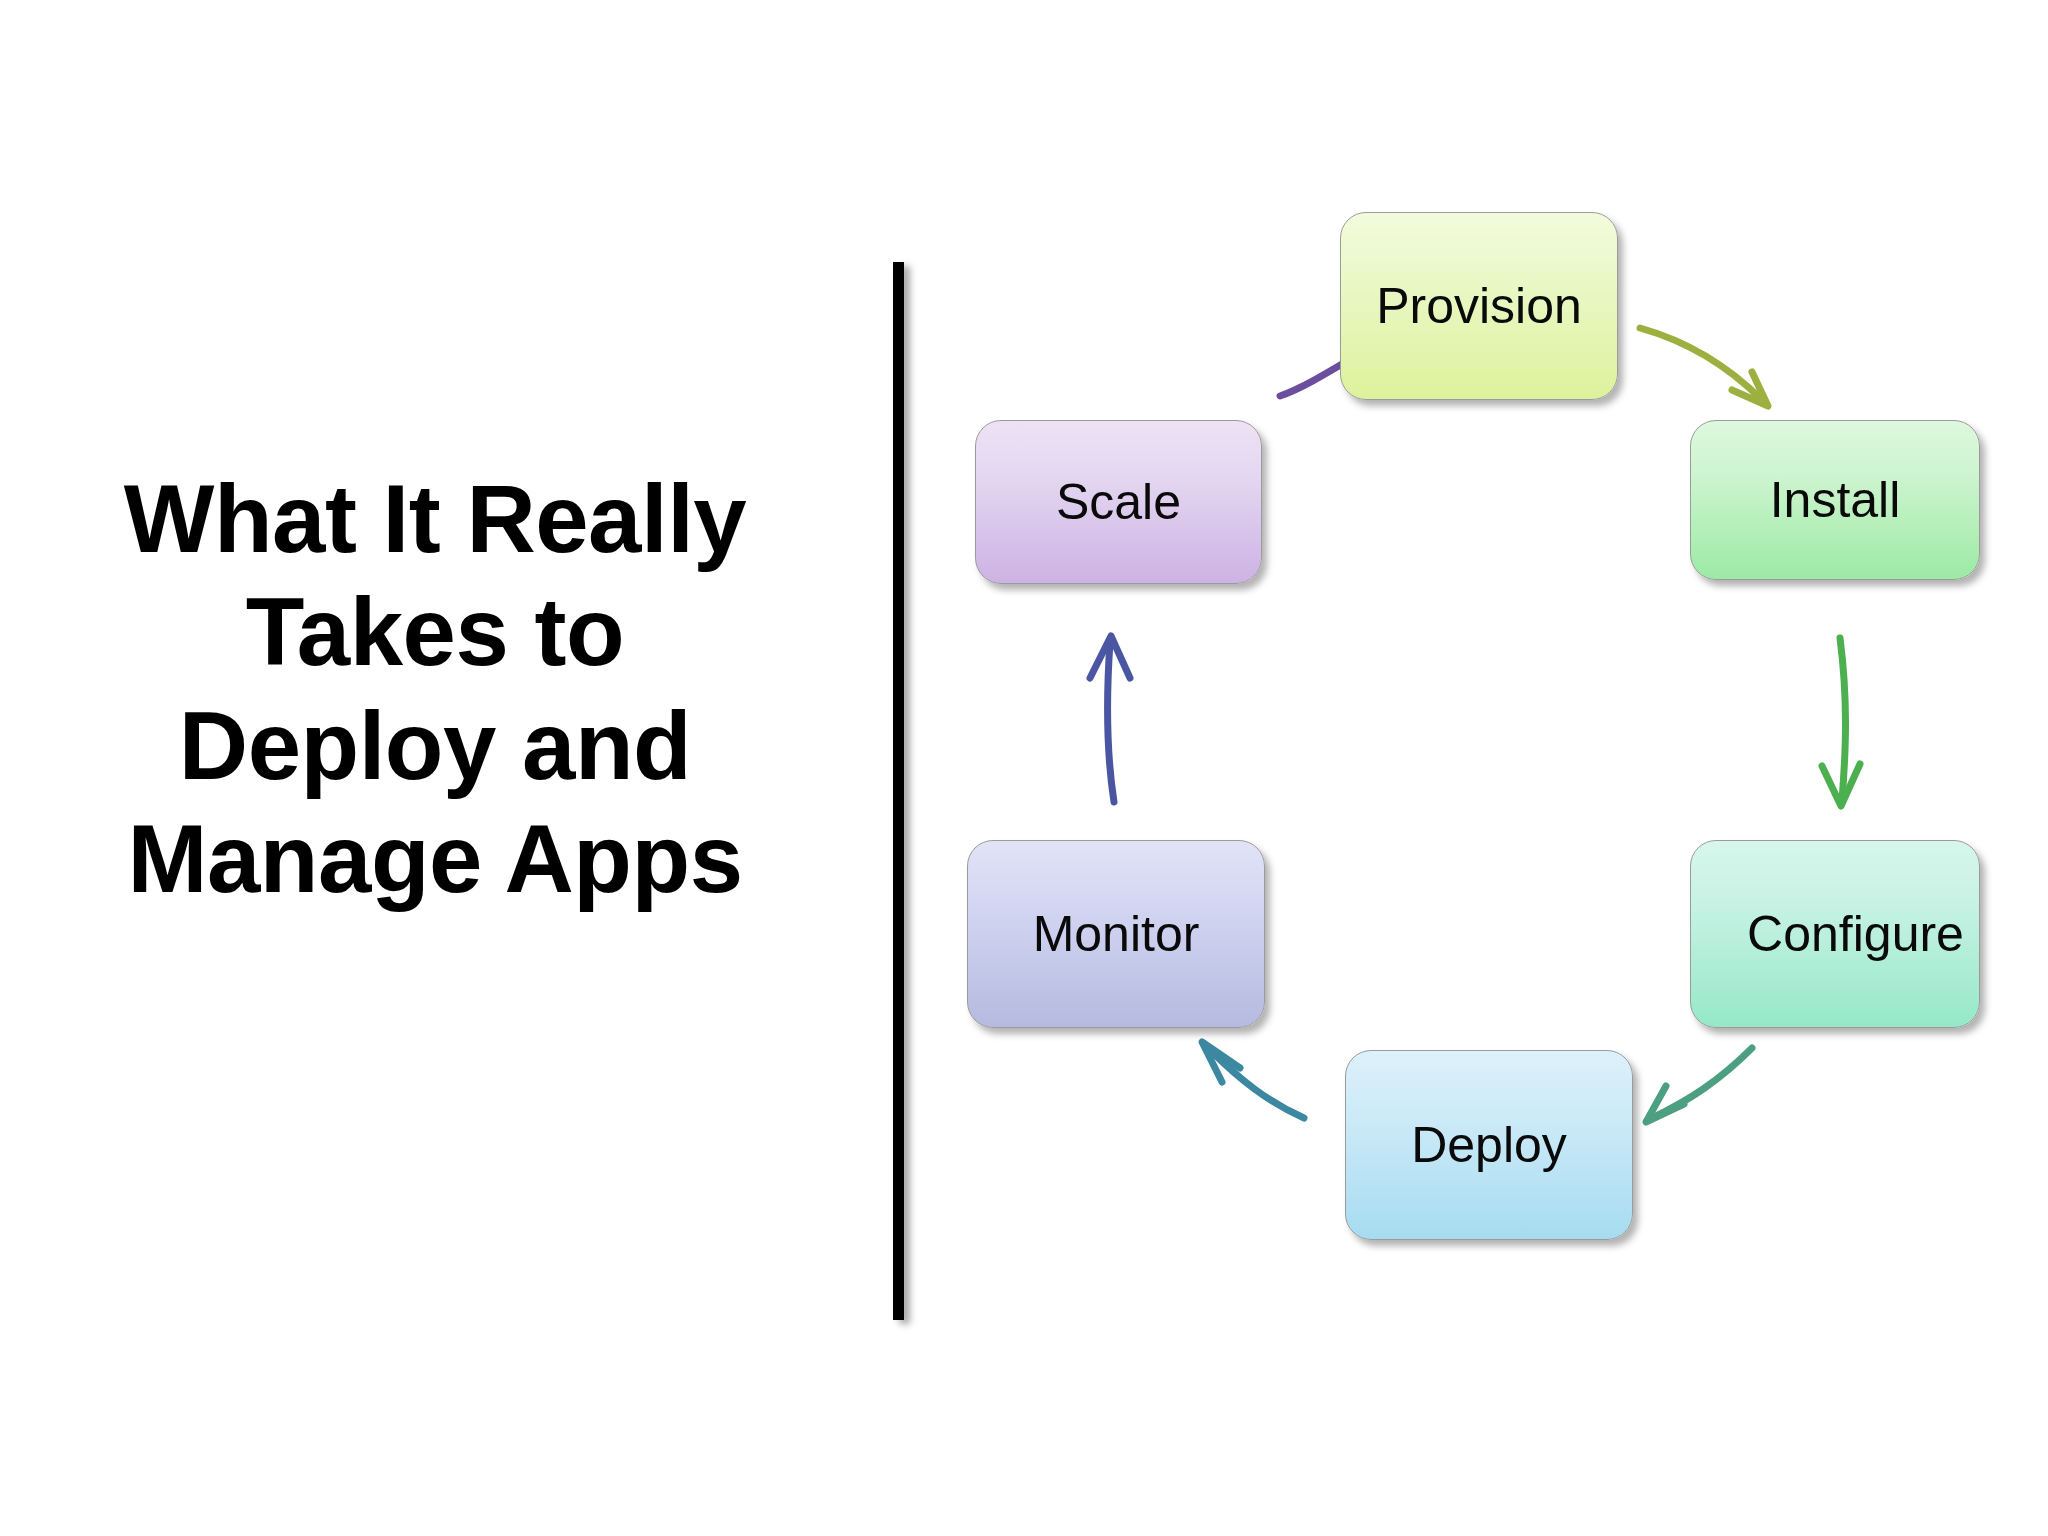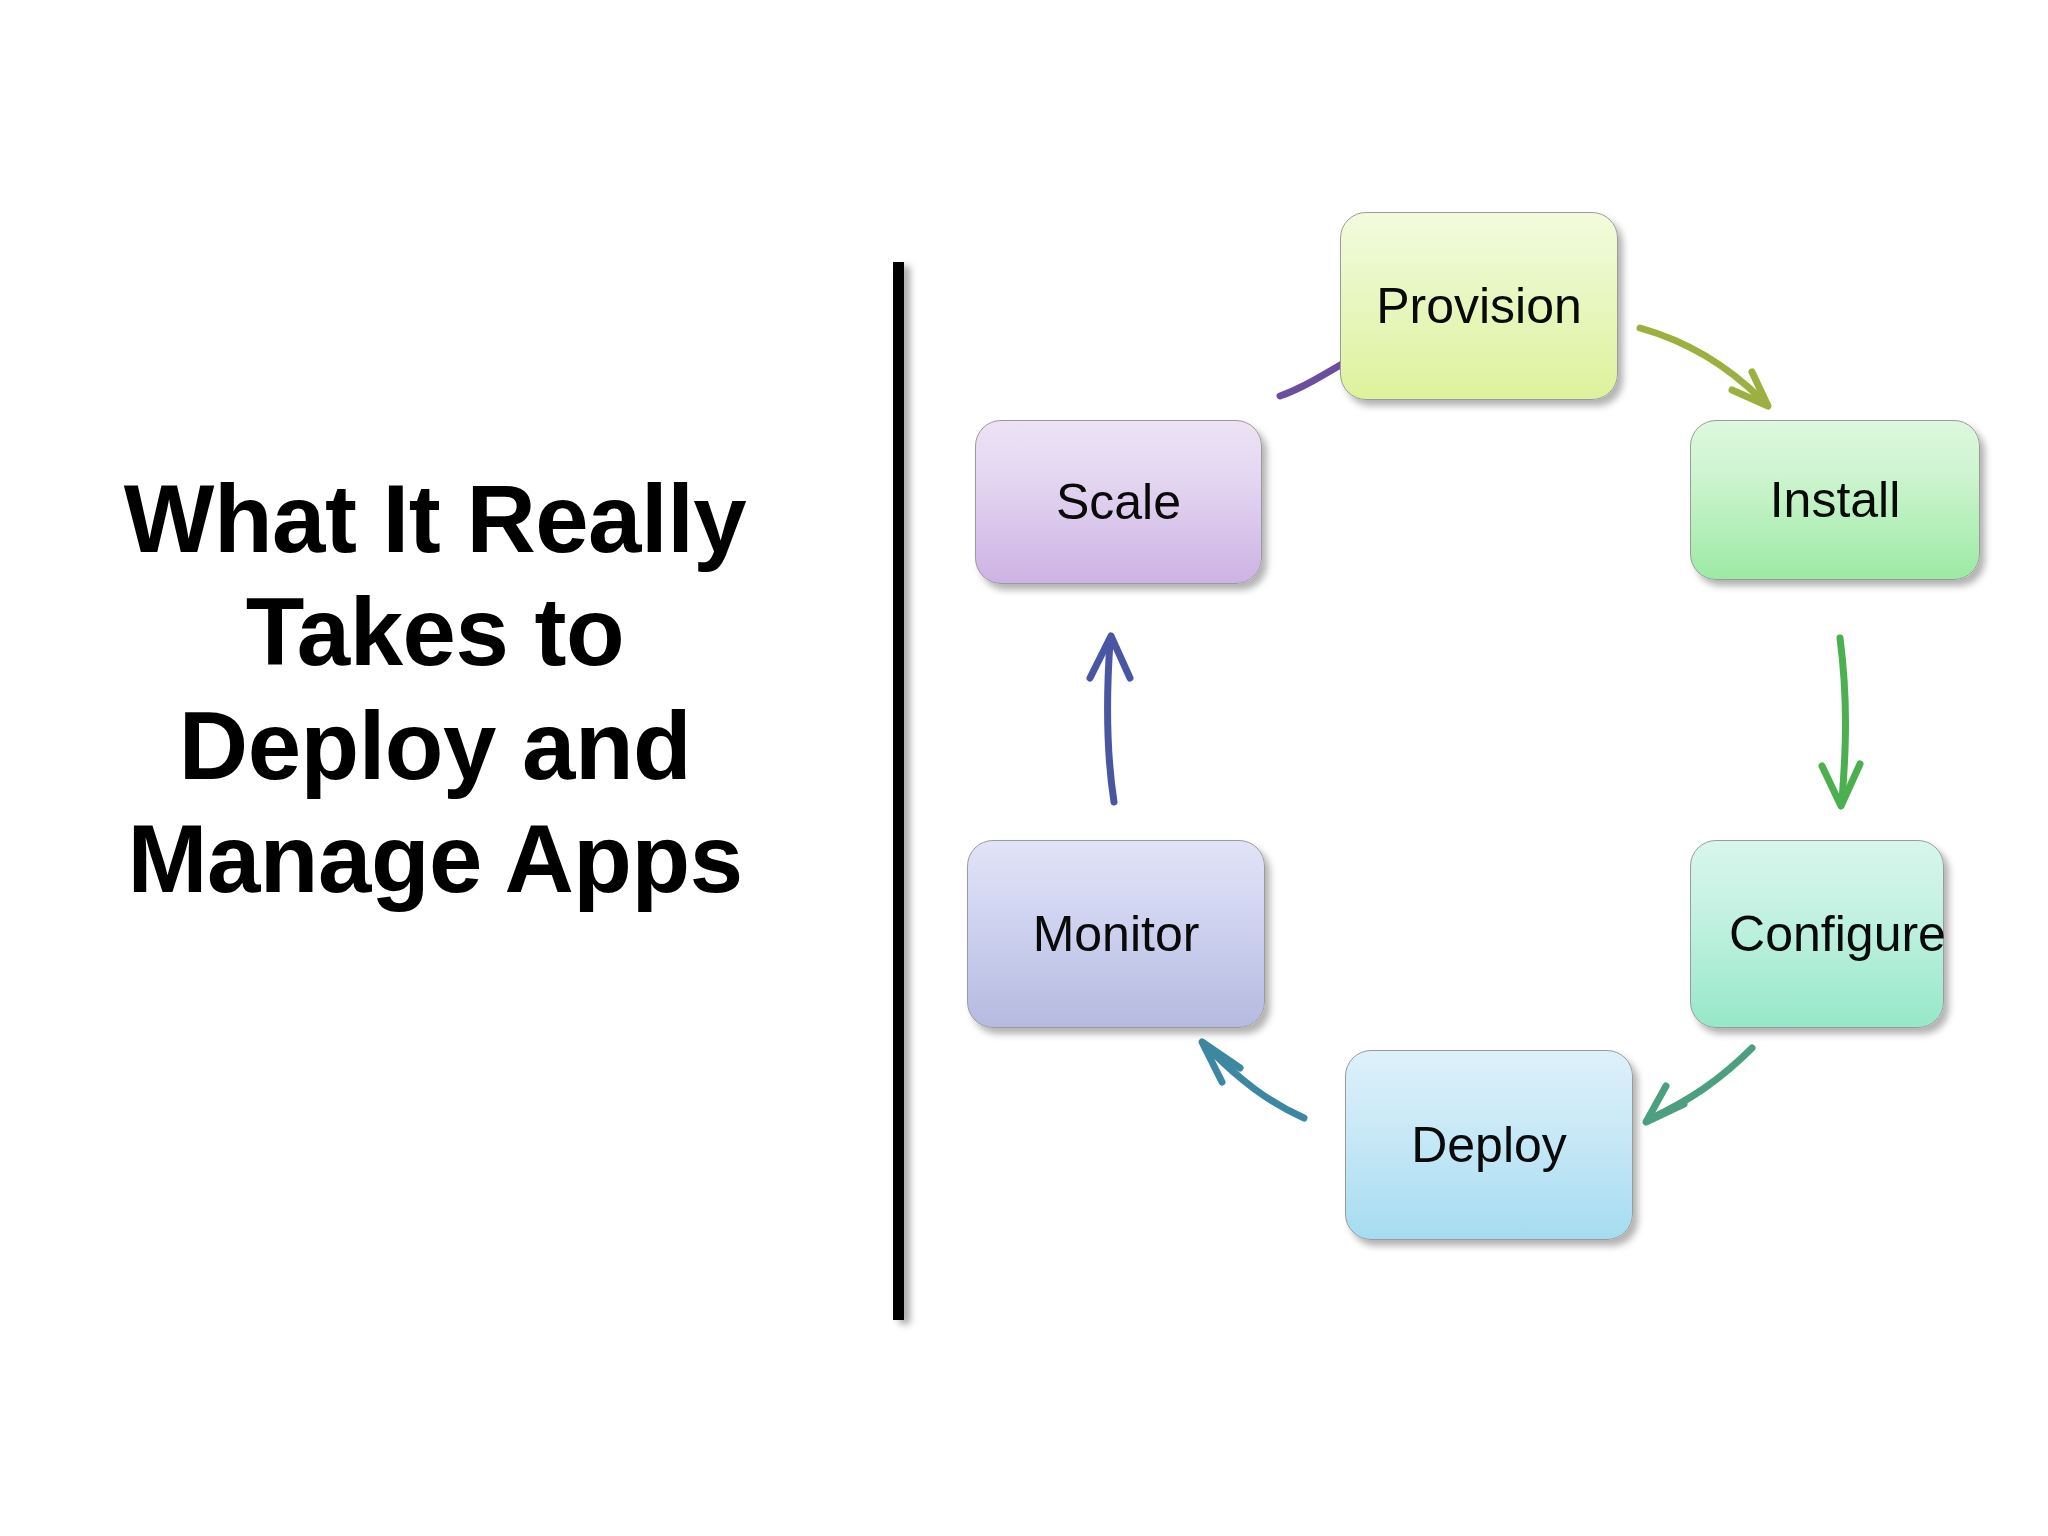--- a/index.html
+++ b/index.html
@@ -83,21 +83,21 @@
     font-weight: normal;
     font-size: 50px;
     color: #0a0a0a;
     line-height: 1;
     white-space: nowrap;
   }
 
   
   #node-provision { left: 440px;  top: 62px;   width: 278px; height: 188px; }
   #node-install   { left: 790px;  top: 270px;  width: 290px; height: 160px; }
-  #node-configure { left: 790px;  top: 690px;  width: 254px; height: 188px; padding-left: 41px; }
+  #node-configure { left: 790px;  top: 690px;  width: 290px; height: 188px; padding-left: 41px; }
   #node-deploy    { left: 430px;  top: 900px;  width: 288px; height: 190px; margin-left: 15px; }
   #node-monitor   { left: 67px;   top: 690px;  width: 298px; height: 188px; }
   #node-scale     { left: 75px;   top: 270px;  width: 287px; height: 164px; }
 
   
   #node-provision { background: linear-gradient(to bottom, #f3fbdd 0%, #eaf8c8 35%, #ddf29c 100%); }
   #node-install   { background: linear-gradient(to bottom, #ddf8de 0%, #cdf4cf 35%, #9ceaa4 100%); }
   #node-configure { background: linear-gradient(to bottom, #d8f6ec 0%, #c6f2e3 35%, #96e8c9 100%); }
   #node-deploy    { background: linear-gradient(to bottom, #ddf1fb 0%, #cdeaf8 35%, #a6dcf0 100%); }
   #node-monitor   { background: linear-gradient(to bottom, #e1e3f7 0%, #d3d6f2 35%, #b5badf 100%); }

